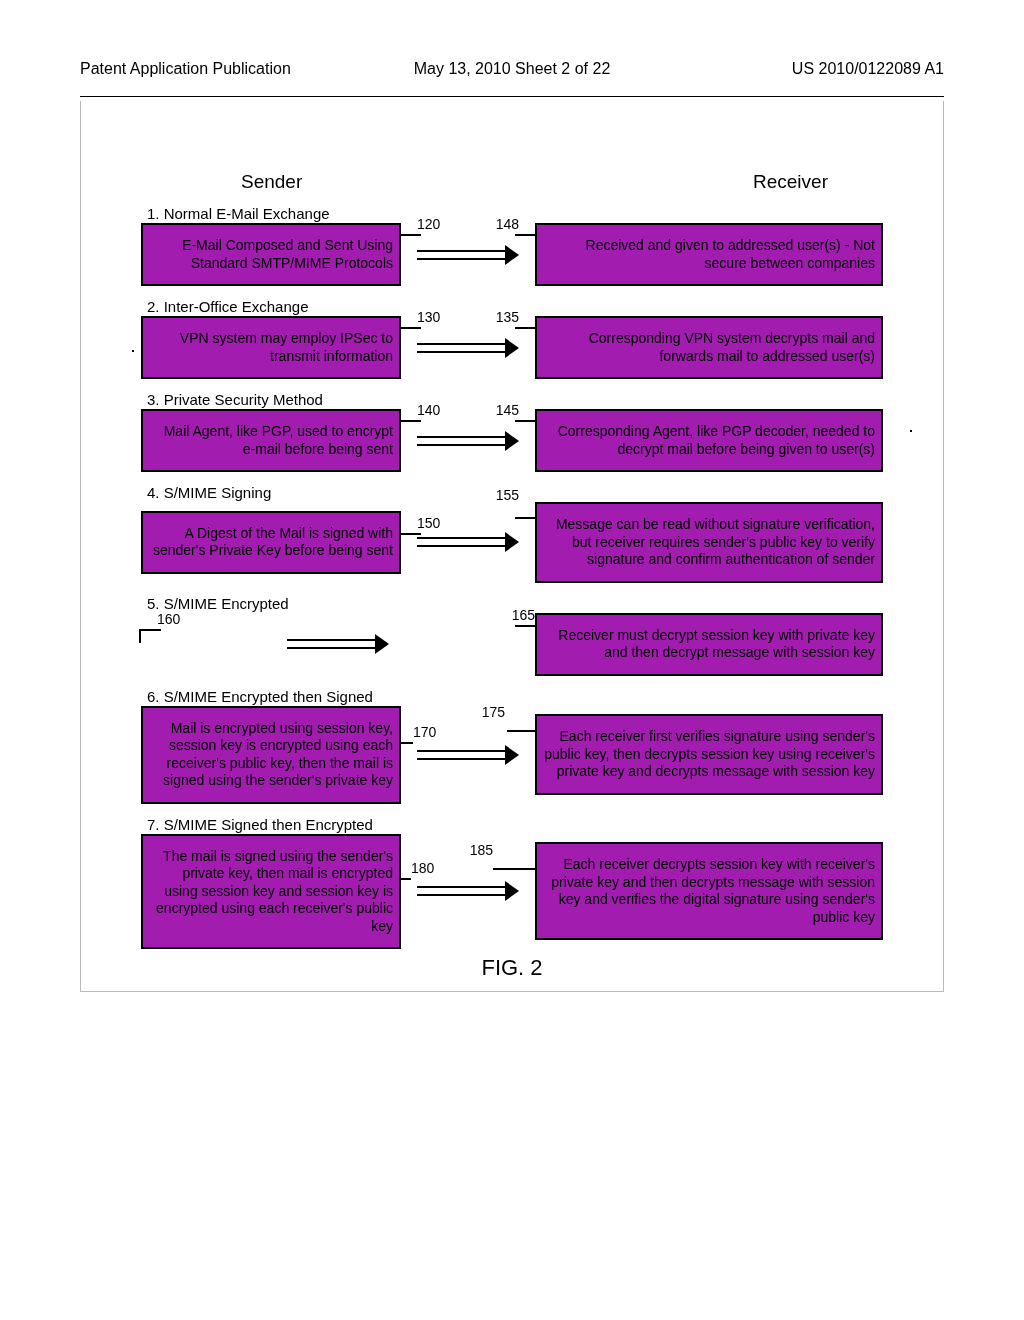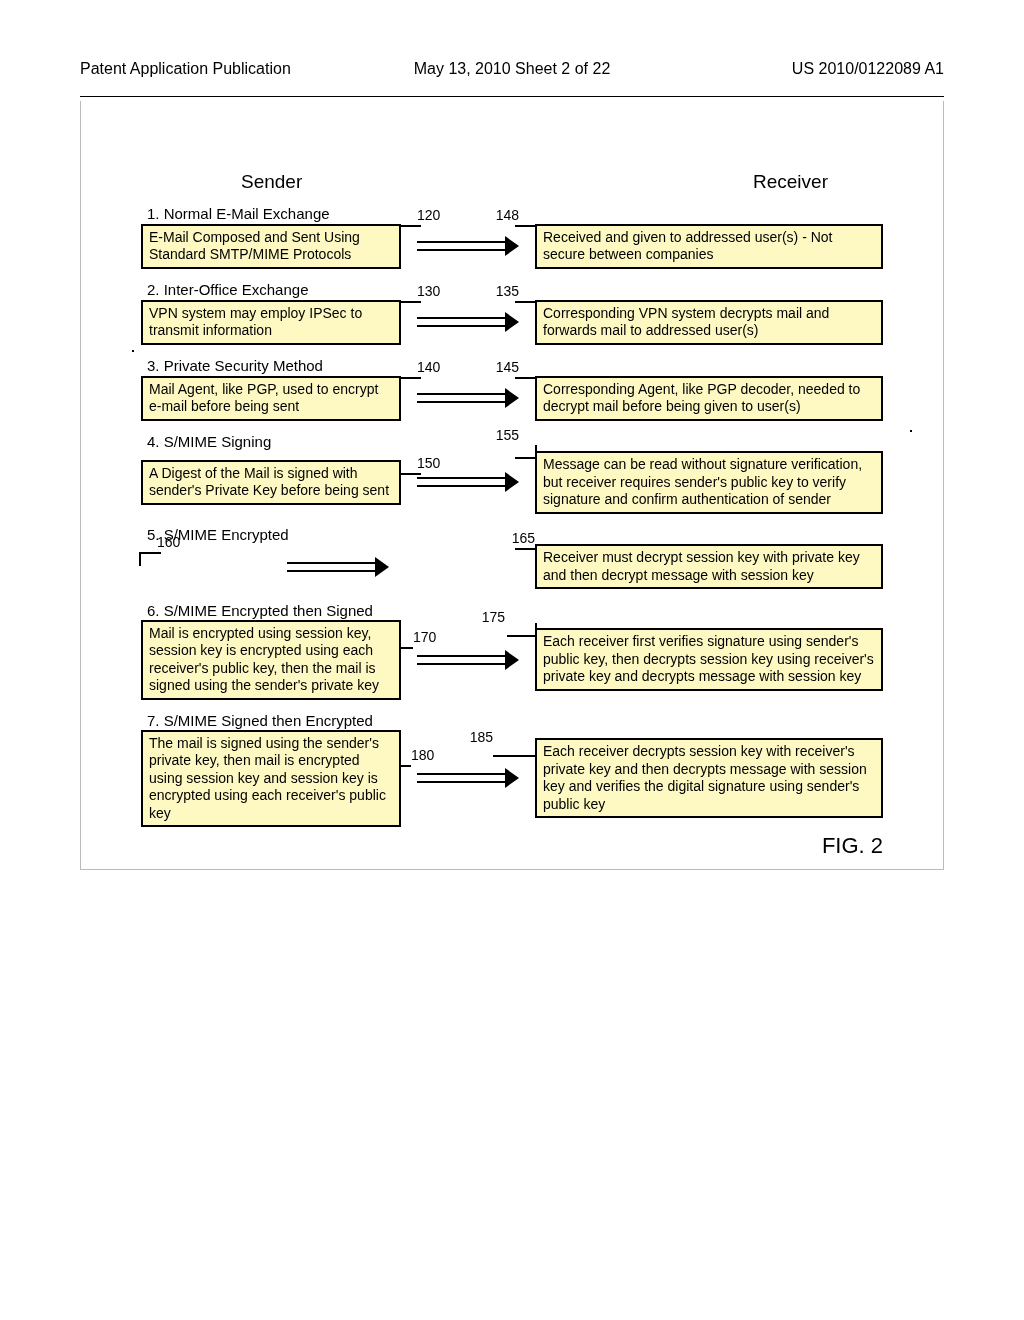--- a/index.html
+++ b/index.html
@@ -47,25 +47,25 @@
     margin-bottom: 1px;
     margin-left: 6px;
   }
   .row-flex {
     display: flex;
     align-items: center;
     gap: 0;
   }
   .box {
     border: 2px solid #000;
-    padding: 3px 6px;
+    padding: 12px 6px;
     font-size: 14px;
-    text-align: left;
+    text-align: right;
     line-height: 1.25;
-    background: #fef9c3;
+    background: #a21caf;
   }
   .box-l { width: 260px; }
   .box-r { width: 348px; }
   .mid {
     flex: 1;
     position: relative;
     display: flex;
     align-items: center;
     justify-content: center;
     min-height: 46px;
@@ -97,21 +97,21 @@
   .lead-l, .lead-r {
     position: absolute;
     width: 22px;
     height: 14px;
     border: 2px solid #000;
     border-bottom: none;
   }
   .lead-l { border-right: none; }
   .lead-r { border-left: none; }
   .fig-caption {
-    text-align: right;
+    text-align: center;
     font-size: 22px;
     margin-top: 6px;
   }
   .speck { position:absolute; width:2px; height:2px; background:#000; }
 </style>
 </head>
 <body>
 
 <div class="page">
 

